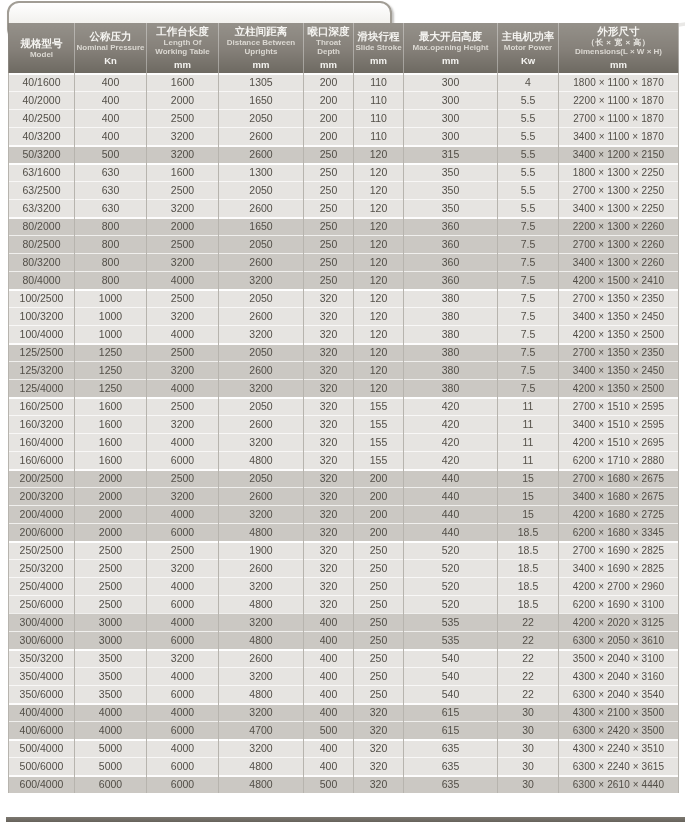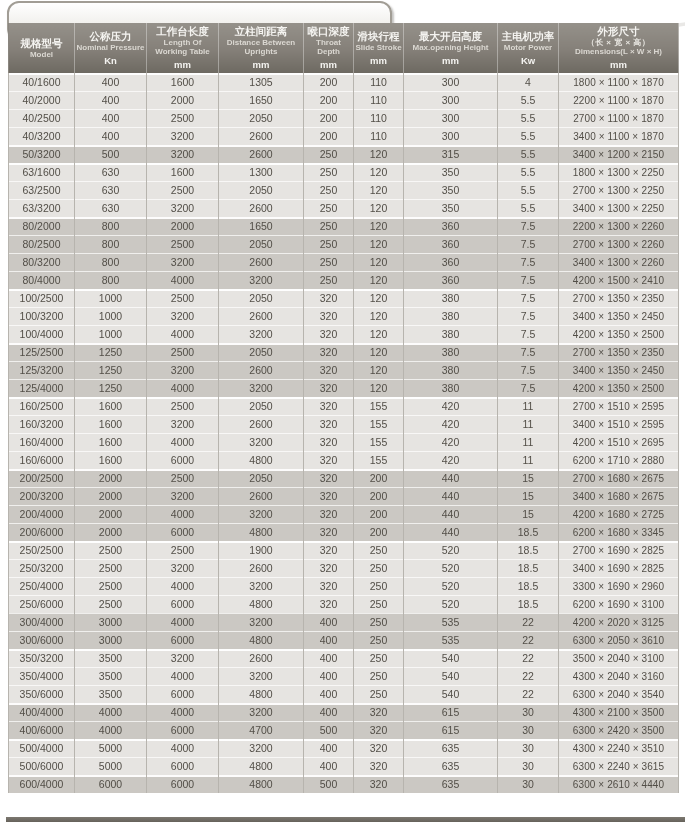--- a/index.html
+++ b/index.html
@@ -449,21 +449,21 @@
         </tr>
         <tr class="light">
           <td>250/4000</td>
           <td>2500</td>
           <td>4000</td>
           <td>3200</td>
           <td>320</td>
           <td>250</td>
           <td>520</td>
           <td>18.5</td>
-          <td class="dim">3300 × 1690 × 2960</td>
+          <td class="dim">4200 × 2700 × 2960</td>
         </tr>
         <tr class="light">
           <td>250/6000</td>
           <td>2500</td>
           <td>6000</td>
           <td>4800</td>
           <td>320</td>
           <td>250</td>
           <td>520</td>
           <td>18.5</td>

